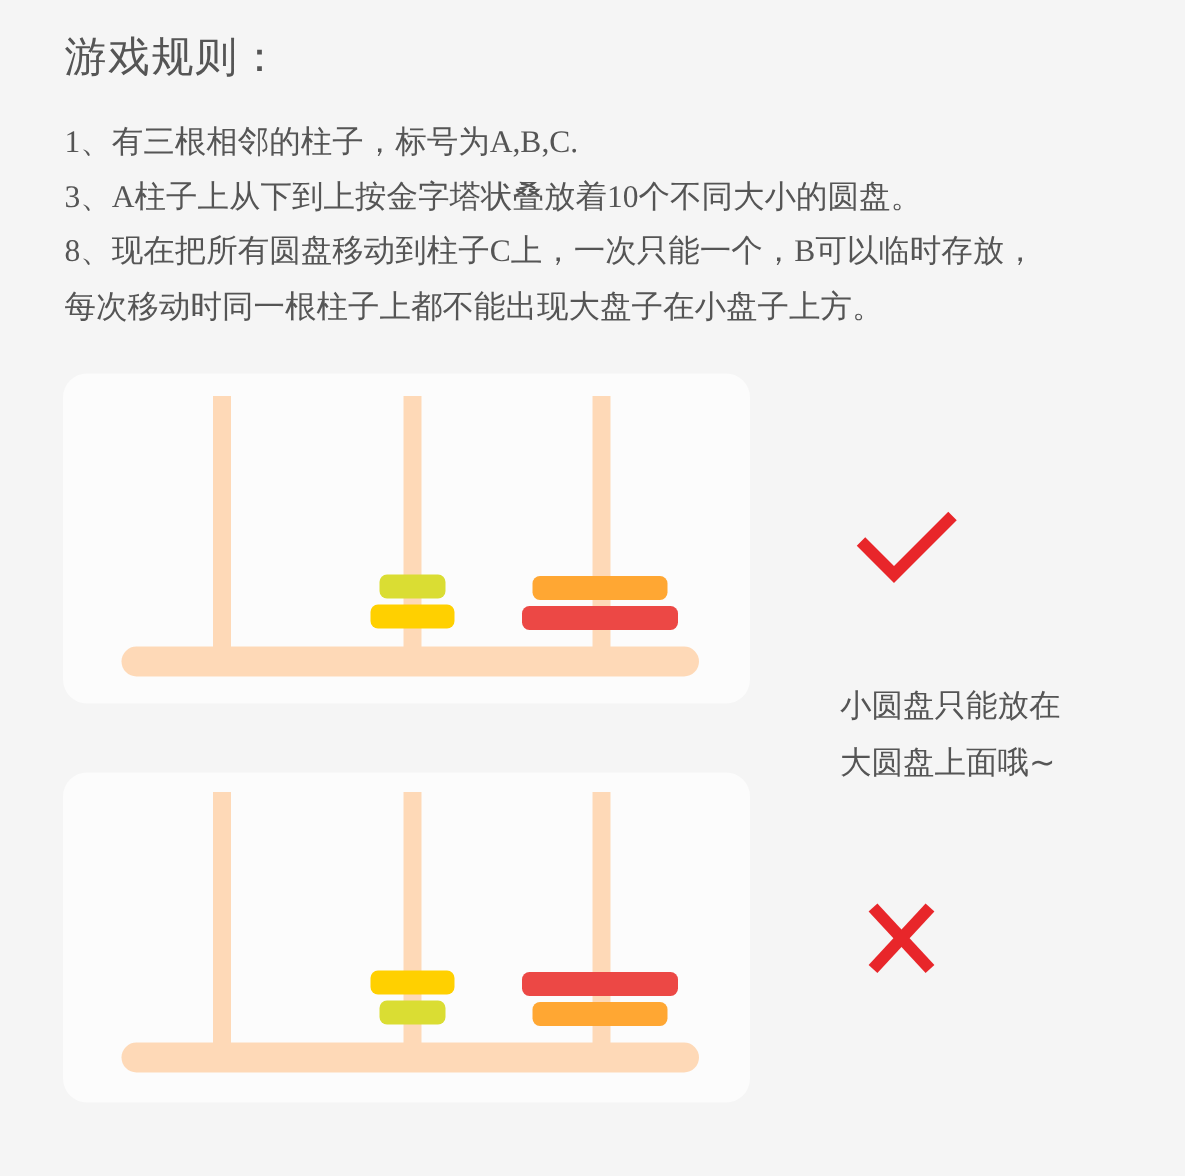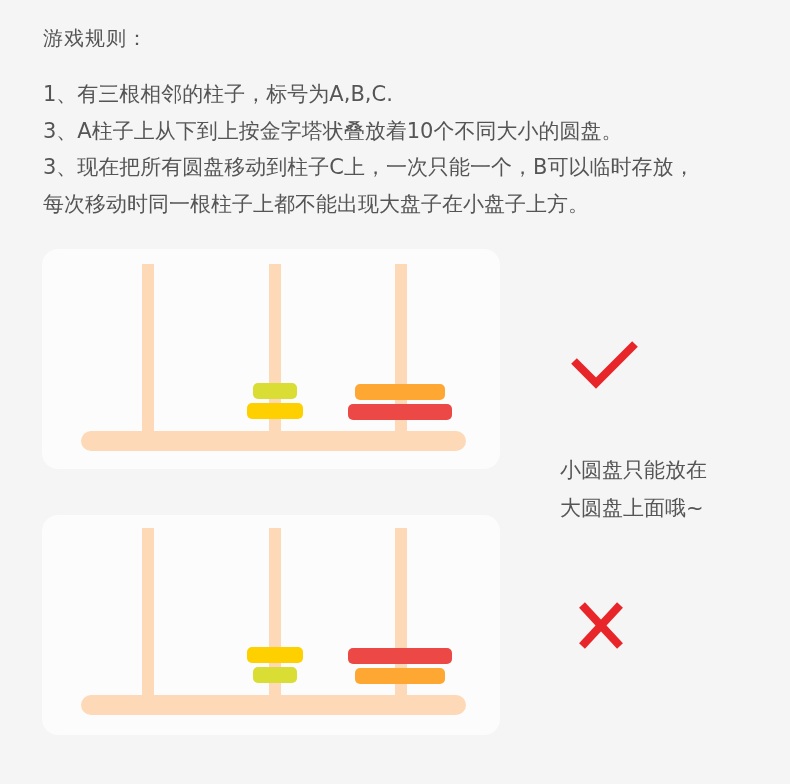--- a/index.html
+++ b/index.html
@@ -1,36 +1,36 @@
 <!DOCTYPE html>
 <html><head>
 <meta charset="utf-8">
 <style>
   html,body{margin:0;padding:0;}
   body{width:790px;height:784px;background:#f5f5f5;position:relative;overflow:hidden;
     font-family:"DejaVu Sans","Liberation Sans",sans-serif;color:#555;}
-  .title{position:absolute;left:43px;top:18px;font-size:20px;line-height:40px;color:#555;letter-spacing:1px;}
+  .title{position:absolute;left:43px;top:18px;font-size:28px;line-height:40px;color:#555;letter-spacing:1px;}
   .rules{position:absolute;left:43px;top:76px;font-size:21px;line-height:36.5px;color:#555;white-space:nowrap;}
-  .rules div{height:36.5px;}
+  .rules div{height:36.5px;font-family:Liberation Serif, serif;}
   .panel{position:absolute;left:42px;width:458px;height:220px;background:#fcfcfc;border-radius:16px;}
   .peg{position:absolute;width:12px;background:#fed9b7;}
   .base{position:absolute;left:39px;width:385px;height:20px;border-radius:10px;background:#fed9b7;}
   .disk{position:absolute;height:16px;border-radius:5px;}
   .note{position:absolute;left:560px;top:451px;font-size:21px;line-height:38px;color:#555;}
   .icon{position:absolute;}
 </style>
 </head>
 <body>
 
 <div class="title">游戏规则：</div>
 
 <div class="rules">
   <div>1、有三根相邻的柱子，标号为A,B,C.</div>
   <div>3、A柱子上从下到上按金字塔状叠放着10个不同大小的圆盘。</div>
-  <div>3、现在把所有圆盘移动到柱子C上，一次只能一个，B可以临时存放，</div>
+  <div>8、现在把所有圆盘移动到柱子C上，一次只能一个，B可以临时存放，</div>
   <div>每次移动时同一根柱子上都不能出现大盘子在小盘子上方。</div>
 </div>
 
 <div class="panel" style="top:249px;">
   <div class="peg" style="left:100px;top:15px;height:170px;"></div>
   <div class="peg" style="left:227px;top:15px;height:170px;"></div>
   <div class="peg" style="left:353px;top:15px;height:170px;"></div>
   <div class="base" style="top:182px;"></div>
   <div class="disk" style="left:211px;top:134px;width:44px;background:#dadd33;"></div>
   <div class="disk" style="left:205px;top:154px;width:56px;background:#ffd000;"></div>

